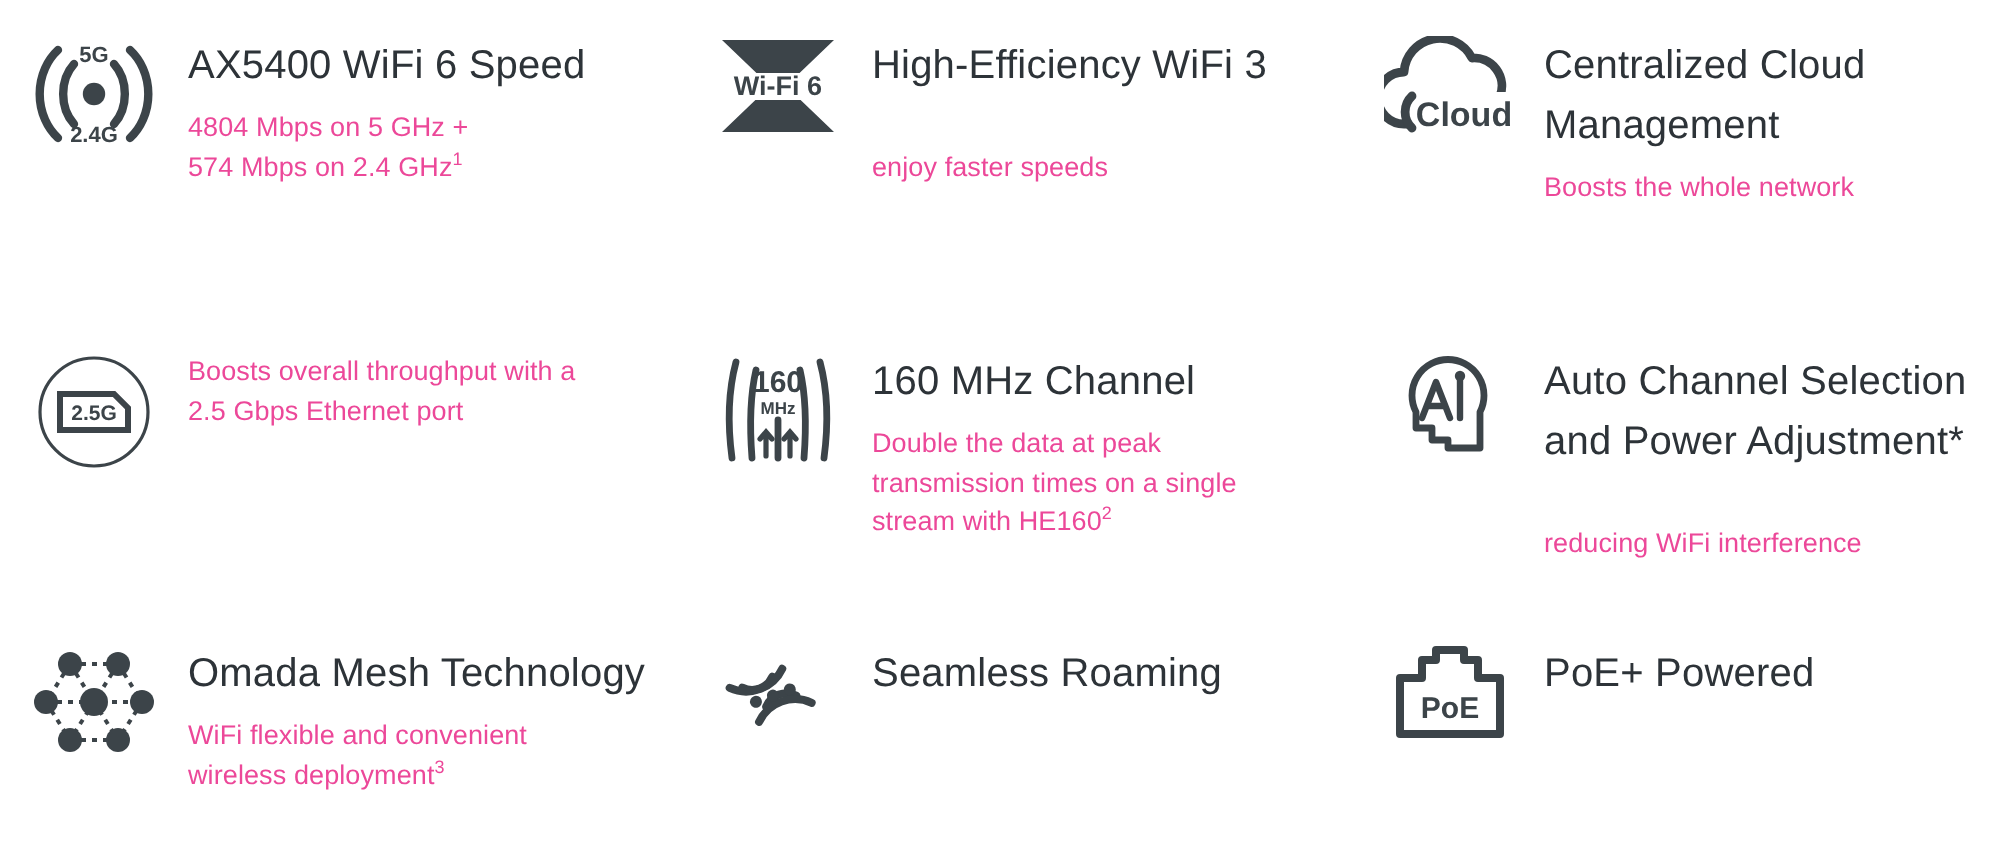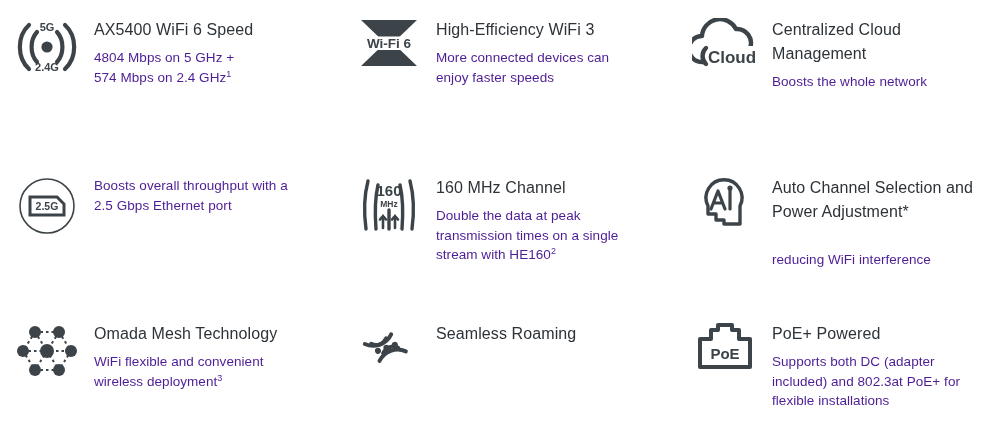--- a/index.html
+++ b/index.html
@@ -38,31 +38,31 @@
     align-items: flex-start;
     justify-content: center;
   }
   .feature.col2 .feature-icon { margin-left: 14px; }
   .feature.col3 .feature-icon { margin-left: 10px; text-decoration: underline; }
   .feature-text {
     flex: 1 1 auto;
     padding-right: 8px;
   }
   .feature-title {
-    font-size: 16px;
+    font-size: 20px;
     line-height: 1.5;
     color: #2d3338;
     font-weight: 400;
     margin: 0 0 6px 0;
     letter-spacing: 0.1px;
   }
   .feature-desc {
     font-size: 13.5px;
     line-height: 1.45;
-    color: #4c1d95;
+    color: #ec4899;
     margin: 0;
     letter-spacing: 0.05px;
   }
   .sup {
     font-size: 9px;
     vertical-align: super;
     line-height: 0;
   }
   
   .row2 { padding-top: 16px; }
@@ -101,21 +101,21 @@
     <div class="feature-icon">
       <svg width="64" height="50" viewBox="0 0 64 50">
         <path d="M4,2 L60,2 L36,25 L60,48 L4,48 L28,25 Z" fill="#3c4449"></path>
         <rect x="0" y="18.5" width="64" height="13.5" fill="#ffffff"></rect>
         <text x="32" y="29.5" font-family="Liberation Sans, sans-serif" font-size="13.5" font-weight="bold" fill="#3c4449" text-anchor="middle">Wi-Fi 6</text>
       </svg>
     </div>
     <div class="feature-text">
       <div class="feature-title">High-Efficiency WiFi 3</div>
       <div class="feature-desc">
-        <span>More connected devices can</span><br>
+        <br>
         <span>enjoy faster speeds</span>
       </div>
     </div>
   </div>
 
   <div class="feature col3 row1">
     <div class="feature-icon">
       <svg width="66" height="50" viewBox="0 0 66 50">
         <path d="M10,44 A13,13 0 0 1 10,18 A18,18 0 0 1 44,11 A14,14 0 0 1 58,30 A13,13 0 0 1 48,44 Z" fill="none" stroke="#3c4449" stroke-width="4.4" stroke-linejoin="round" stroke-linecap="round"></path>
         <rect x="12" y="28" width="52" height="22" fill="#ffffff"></rect>
@@ -247,21 +247,16 @@
 
   <div class="feature col3 row3">
     <div class="feature-icon">
       <svg width="58" height="50" viewBox="0 0 58 50">
         <path d="M4,17 L15,17 L15,8 L22,8 L22,3 L36,3 L36,8 L43,8 L43,17 L54,17 L54,45 L4,45 Z" fill="none" stroke="#3c4449" stroke-width="4" stroke-linejoin="round"></path>
         <text x="29" y="37" font-family="Liberation Sans, sans-serif" font-size="15" font-weight="bold" fill="#3c4449" text-anchor="middle">PoE</text>
       </svg>
     </div>
     <div class="feature-text">
       <div class="feature-title">PoE+ Powered</div>
-      <div class="feature-desc">
-        <span>Supports both DC (adapter</span><br>
-        <span>included) and 802.3at PoE+ for</span><br>
-        <span>flexible installations</span>
-      </div>
     </div>
   </div>
 
 </div>
 
 </body></html>

